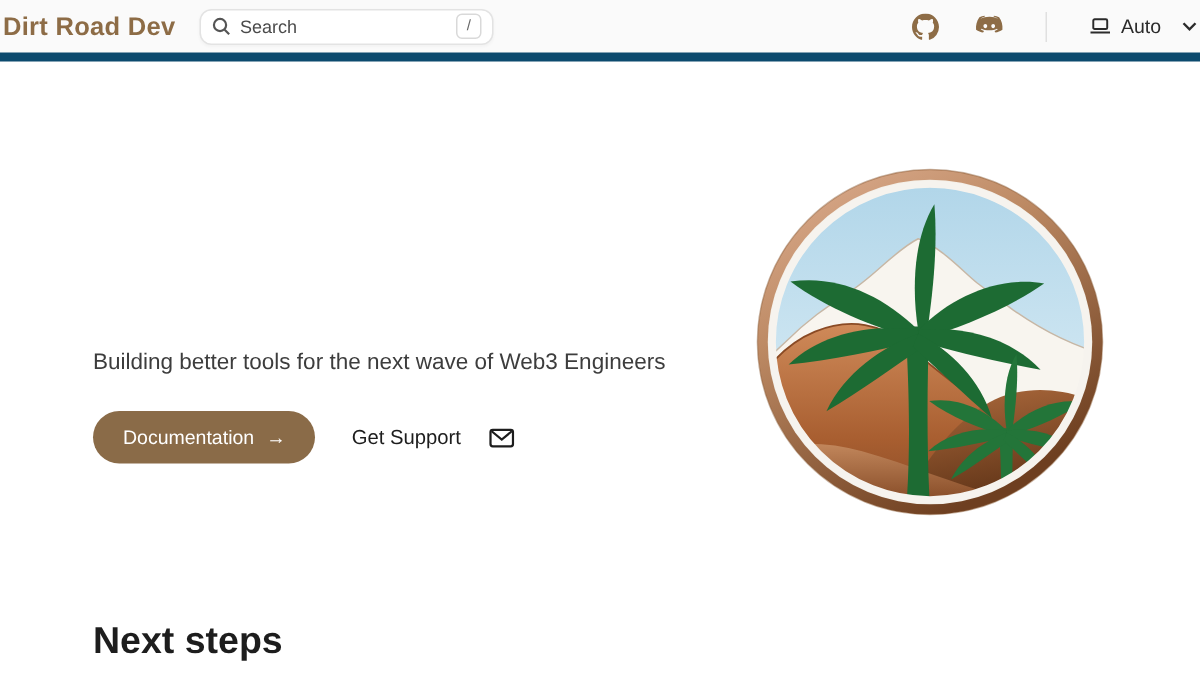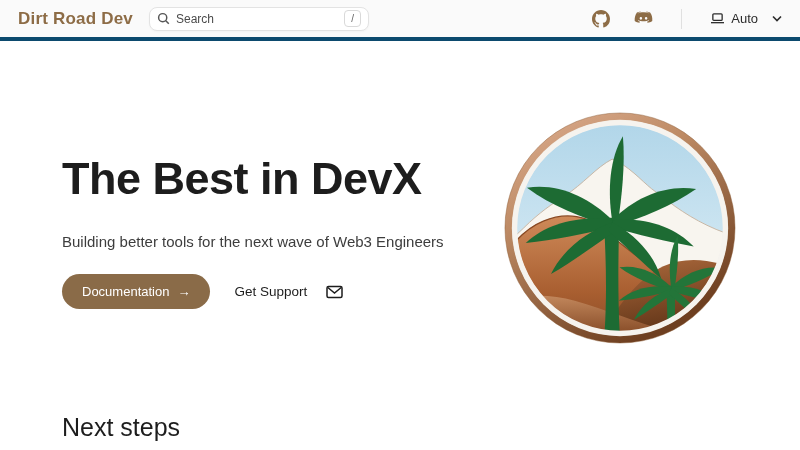--- a/index.html
+++ b/index.html
@@ -3,28 +3,28 @@
 <meta charset="utf-8">
 <style>
   * { margin:0; padding:0; box-sizing:border-box; }
   html,body { width:800px; height:450px; background:#ffffff; overflow:hidden;
               font-family:"Liberation Sans", sans-serif; }
   .page { position:relative; width:800px; height:450px; background:#ffffff; }
 
   
   .navbar {
     position:absolute; top:0; left:0; width:800px; height:41px;
-    background:#fafafa; border-bottom:4px solid #0c4a6e;
-    display:flex; align-items:center; padding:0 18px;
+    background:#fafafa; border-bottom:6px solid #0c4a6e;
+    display:flex; align-items:center; padding:0 2px;
   }
   .brand { font-size:17px; font-weight:800; color:#8d6c46; letter-spacing:.2px; cursor:pointer; }
   .nav-links { display:flex; align-items:center; gap:20px; margin-left:26px; }
   .nav-link { font-size:12.5px; color:#333; cursor:pointer; }
   .search-box {
-    margin-left:16px; width:220px; height:24px; background:#ffffff;
+    margin-left:16px; width:196px; height:24px; background:#ffffff;
     border:1px solid #e3e3e3; border-radius:8px; display:flex; align-items:center;
     padding:0 7px; box-shadow:0 1px 2px rgba(0,0,0,.03);
   }
   .search-box svg { flex:0 0 auto; }
   .search-input {
     border:none; outline:none; background:transparent; flex:1 1 auto;
     font-size:12px; color:#333; margin-left:6px; min-width:0;
     font-family:"Liberation Sans", sans-serif;
   }
   .search-input::placeholder { color:#4b4b4b; opacity:1; }
@@ -61,21 +61,21 @@
   }
   .link-secondary {
     display:flex; align-items:center; gap:19px; cursor:pointer;
     font-size:13.5px; color:#1d1d1d;
   }
 
   .hero-logo { position:absolute; left:502px; top:110px; width:236px; height:236px; }
 
   .section-heading {
     position:absolute; left:62px; top:413px;
-    font-size:25px; font-weight:400; color:#1d1d1d;
+    font-size:25px; font-weight:700; color:#1d1d1d;
   }
 </style>
 </head>
 <body>
 
 <div class="page">
 
   <div class="navbar">
     <div class="brand">Dirt Road Dev</div>
 
@@ -109,21 +109,20 @@
         <span class="theme-label">Auto</span>
         <span class="theme-chevron">
           <svg width="10" height="7" viewBox="0 0 10 7" fill="none" stroke="#2b2b2b" stroke-width="1.6">
             <polyline points="1,1.5 5,5.5 9,1.5"></polyline>
           </svg>
         </span>
       </span>
     </div>
   </div>
 
-  <h1 class="hero-title">The Best in DevX</h1>
   <p class="hero-subtitle">Building better tools for the next wave of Web3 Engineers</p>
 
   <div class="hero-actions">
     <button class="btn-primary">
       <span>Documentation</span>
       <span>→</span>
     </button>
     <span class="link-secondary">
       <span>Get Support</span>
       <svg width="17" height="14" viewBox="0 0 17 14" fill="none" stroke="#1d1d1d" stroke-width="1.5">

